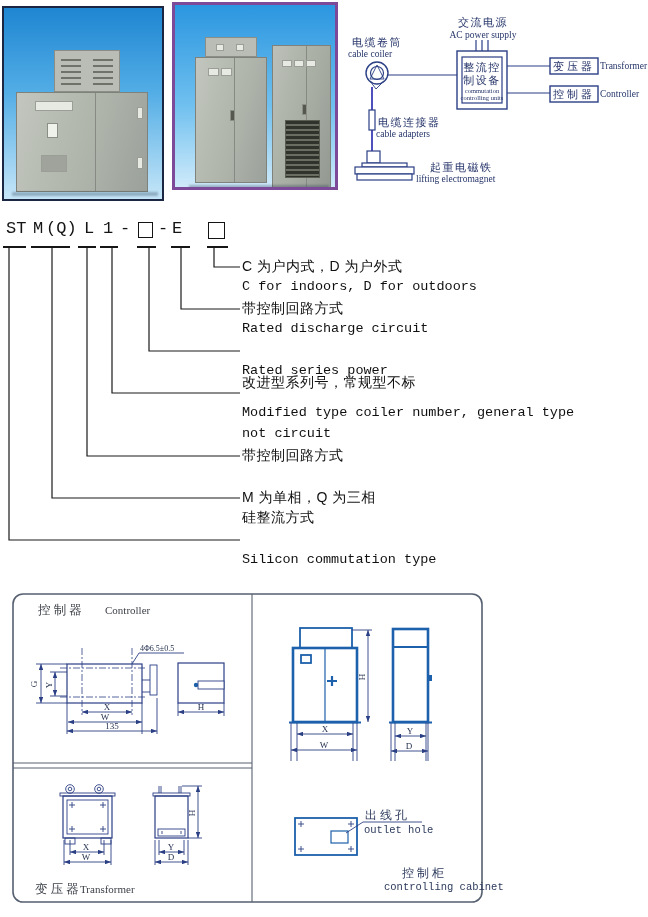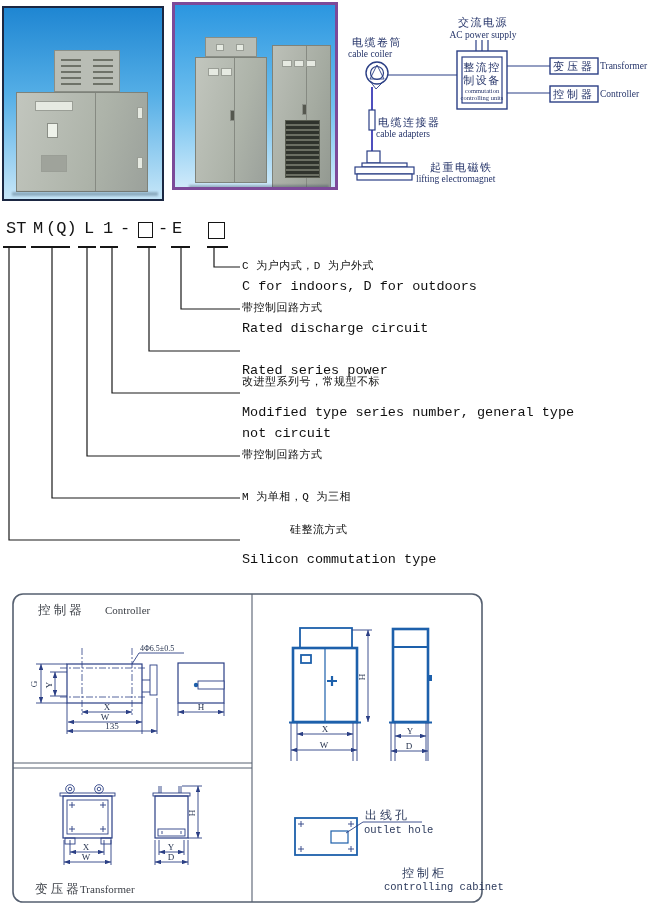--- a/index.html
+++ b/index.html
@@ -22,22 +22,22 @@
   .vent{position:absolute;background:repeating-linear-gradient(180deg,#2f332c 0 3px,#6a6e62 3px 5px);border:1px solid #5a5e52;}
   .pshadow{position:absolute;background:rgba(25,45,70,.30);filter:blur(1px);}
 
   
   .mc{position:absolute;top:219px;font-family:"Liberation Mono",monospace;
       font-size:17px;line-height:20px;color:#141414;}
   .mc-box{position:absolute;top:222px;width:13px;height:14px;border:1.6px solid #141414;}
   .ul{position:absolute;top:246px;height:1.6px;background:#161616;}
 
   
-  .lg-zh{position:absolute;left:242px;font-family:Liberation Mono, monospace;
-         font-size:11px;line-height:20px;letter-spacing:.5px;color:#101010;white-space:nowrap;}
+  .lg-zh{position:absolute;left:242px;font-family:Liberation Sans, sans-serif;
+         font-size:14px;line-height:20px;letter-spacing:.5px;color:#101010;white-space:nowrap;}
   .lg-en{position:absolute;left:242px;font-family:"Liberation Mono",monospace;
          font-size:13.5px;line-height:20px;color:#101010;white-space:nowrap;}
 
   
   svg{position:absolute;overflow:visible;}
   .ln{stroke:#2b3f85;stroke-width:1.2;fill:none;}
   .ln14{stroke:#2b3f85;stroke-width:1.4;fill:none;}
   .thin{stroke:#2b3f85;stroke-width:.9;fill:none;}
   .dim{stroke:#2b3f85;stroke-width:.9;fill:none;}
   .dash{stroke:#2b3f85;stroke-width:.8;fill:none;stroke-dasharray:7 2 2 2;}
@@ -182,25 +182,25 @@
     <path class="tree" d="M52,2 V252 H240"></path>
     <path class="tree" d="M9,2 V294 H240"></path>
   </svg>
 
   <div class="lg-zh" style="top:256px;">C 为户内式，D 为户外式</div>
   <div class="lg-en" style="top:277px;">C for indoors, D for outdoors</div>
   <div class="lg-zh" style="top:298px;">带控制回路方式</div>
   <div class="lg-en" style="top:319px;">Rated discharge circuit</div>
   <div class="lg-en" style="top:361px;">Rated series power</div>
   <div class="lg-zh" style="top:372px;">改进型系列号，常规型不标</div>
-  <div class="lg-en" style="top:403px;">Modified type series number, general type</div>
+  <div class="lg-en" style="top:403px;">Modified type coiler number, general type</div>
   <div class="lg-en" style="top:424px;">not circuit</div>
   <div class="lg-zh" style="top:445px;">带控制回路方式</div>
   <div class="lg-zh" style="top:487px;">M 为单相，Q 为三相</div>
-  <div class="lg-zh" style="top:520px;margin-left:48px;">硅整流方式</div>
+  <div class="lg-zh" style="top:507px;">硅整流方式</div>
   <div class="lg-en" style="top:550px;">Silicon commutation type</div>
 
   <svg style="left:12px;top:593px;" width="471" height="310" viewBox="0 0 471 310">
     <defs>
       <marker id="ar" viewBox="0 0 8 6" refX="8" refY="3" markerWidth="7" markerHeight="5.5" orient="auto-start-reverse">
           <path d="M0,0 L8,3 L0,6 Z" fill="#2b3f85"></path>
         </marker>
     </defs>
 
     <g>

